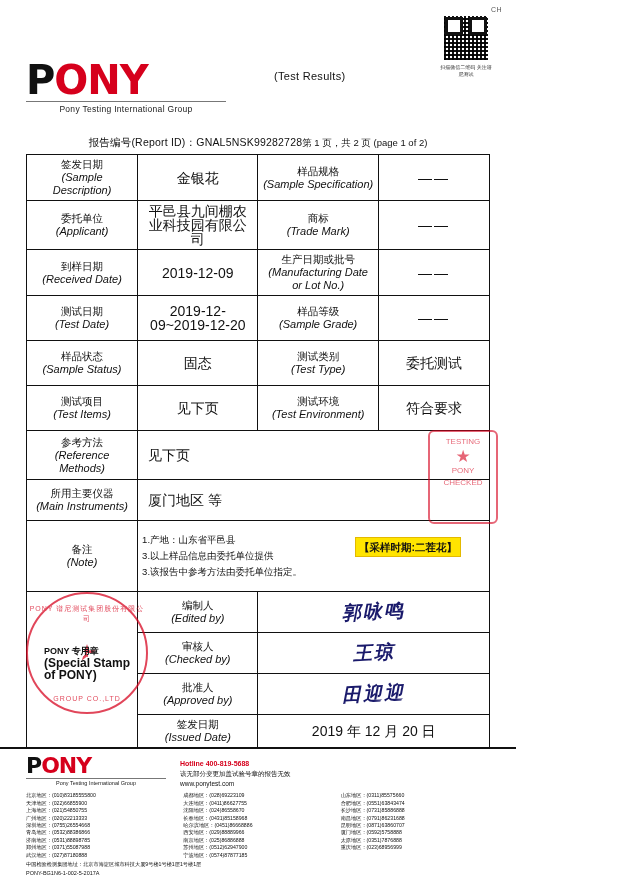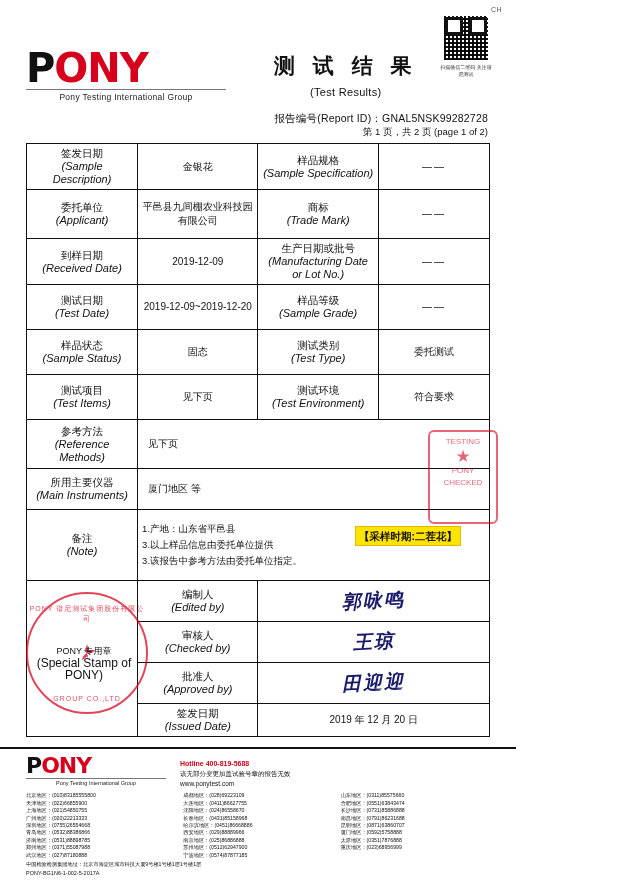--- a/index.html
+++ b/index.html
@@ -8,21 +8,21 @@
     background:#ffffff;
     font-family:"Liberation Sans","DejaVu Sans",sans-serif;
     color:#111;
     position:relative;
     overflow:hidden;
   }
   .page{
     position:relative;
     width:516px;height:880px;
     box-sizing:border-box;
-    padding:4px 26px;
+    padding:16px 26px;
   }
   
   .corner-mark{
     position:absolute;right:14px;top:6px;
     font-size:7px;color:#555;letter-spacing:.5px;
   }
   
   .qr-wrap{
     position:absolute;right:22px;top:14px;
     width:56px;text-align:center;
@@ -72,42 +72,42 @@
   }
   .doc-title{
     font-size:21px;letter-spacing:6px;font-weight:bold;color:#111;
   }
   .doc-title-en{
     font-size:11px;color:#111;text-align:center;margin-top:6px;letter-spacing:.3px;
   }
   
   .idrow{
     display:flex;justify-content:center;align-items:flex-end;
-    font-size:10.5px;padding:0 2px 4px 2px;flex-direction:column;
+    font-size:10.5px;margin-top:12px;padding:0 2px 4px 2px;
   }
   .idrow .left{letter-spacing:.2px;}
   .idrow .right{font-size:9.5px;}
   
   table.main{
     width:100%;border-collapse:collapse;
     table-layout:fixed;
   }
   table.main td{
     border:1px solid #111;
     vertical-align:middle;
     padding:3px 4px;
   }
   .lbl{
     text-align:center;
     font-size:10px;line-height:13px;
   }
   .lbl .cn{display:block;font-size:10.5px;}
   .lbl .en{display:block;font-size:11px;color:#111;font-style:italic;}
   .val{
-    font-size:10px;text-align:center;line-height:14px;
+    font-size:14px;text-align:center;line-height:14px;
   }
   .val.left{text-align:left;padding-left:10px;}
   .dash{letter-spacing:2px;}
   
   .note-list{
     font-size:9.5px;line-height:16px;text-align:left;padding-left:8px;
     position:relative;
   }
   .highlight{
     position:absolute;right:28px;top:16px;
@@ -153,23 +153,24 @@
   .stamp-side{
     position:absolute;right:18px;top:430px;
     width:66px;height:86px;
     border:2px solid #d6001c;border-radius:6px;
     opacity:.6;color:#d6001c;font-size:8px;
     text-align:center;padding-top:4px;line-height:12px;
     pointer-events:none;
   }
   .stamp-side .star{font-size:17px;line-height:17px;}
   .stamp-label{
-    position:absolute;left:36px;top:645px;
-    font-size:9px;text-align:center;width:96px;line-height:12px;
+    position:absolute;left:44px;top:645px;
+    font-size:9px;text-align:left;width:96px;line-height:12px;
     color:#111;
+    font-weight:bold;
   }
   .stamp-label .en{font-size:12px;}
   
   .footer{
     position:absolute;left:0;right:0;bottom:0;
     padding:6px 26px 4px 26px;
     border-top:2px solid #111;
   }
   .foot-top{display:flex;}
   .foot-logo{width:150px;}
@@ -212,21 +213,20 @@
     <div class="qr-cap">扫描微信二维码
 关注谱尼测试</div>
   </div>
 
   <div class="header">
     <div class="logo-block">
       <div class="logo-text"><span>P</span><span class="swoosh">ONY</span></div>
       <div class="logo-sub">Pony Testing International Group</div>
     </div>
     <div class="title-block">
-      <div class="doc-title">测 试 结 果</div>
       <div class="doc-title-en">(Test Results)</div>
     </div>
   </div>
 
   <div class="idrow">
     <div class="left"><span>报告编号(Report ID)：</span><span>GNAL5NSK99282728</span></div>
     <div class="right">第 1 页，共 2 页 (page 1 of 2)</div>
   </div>
 
   <table class="main">

